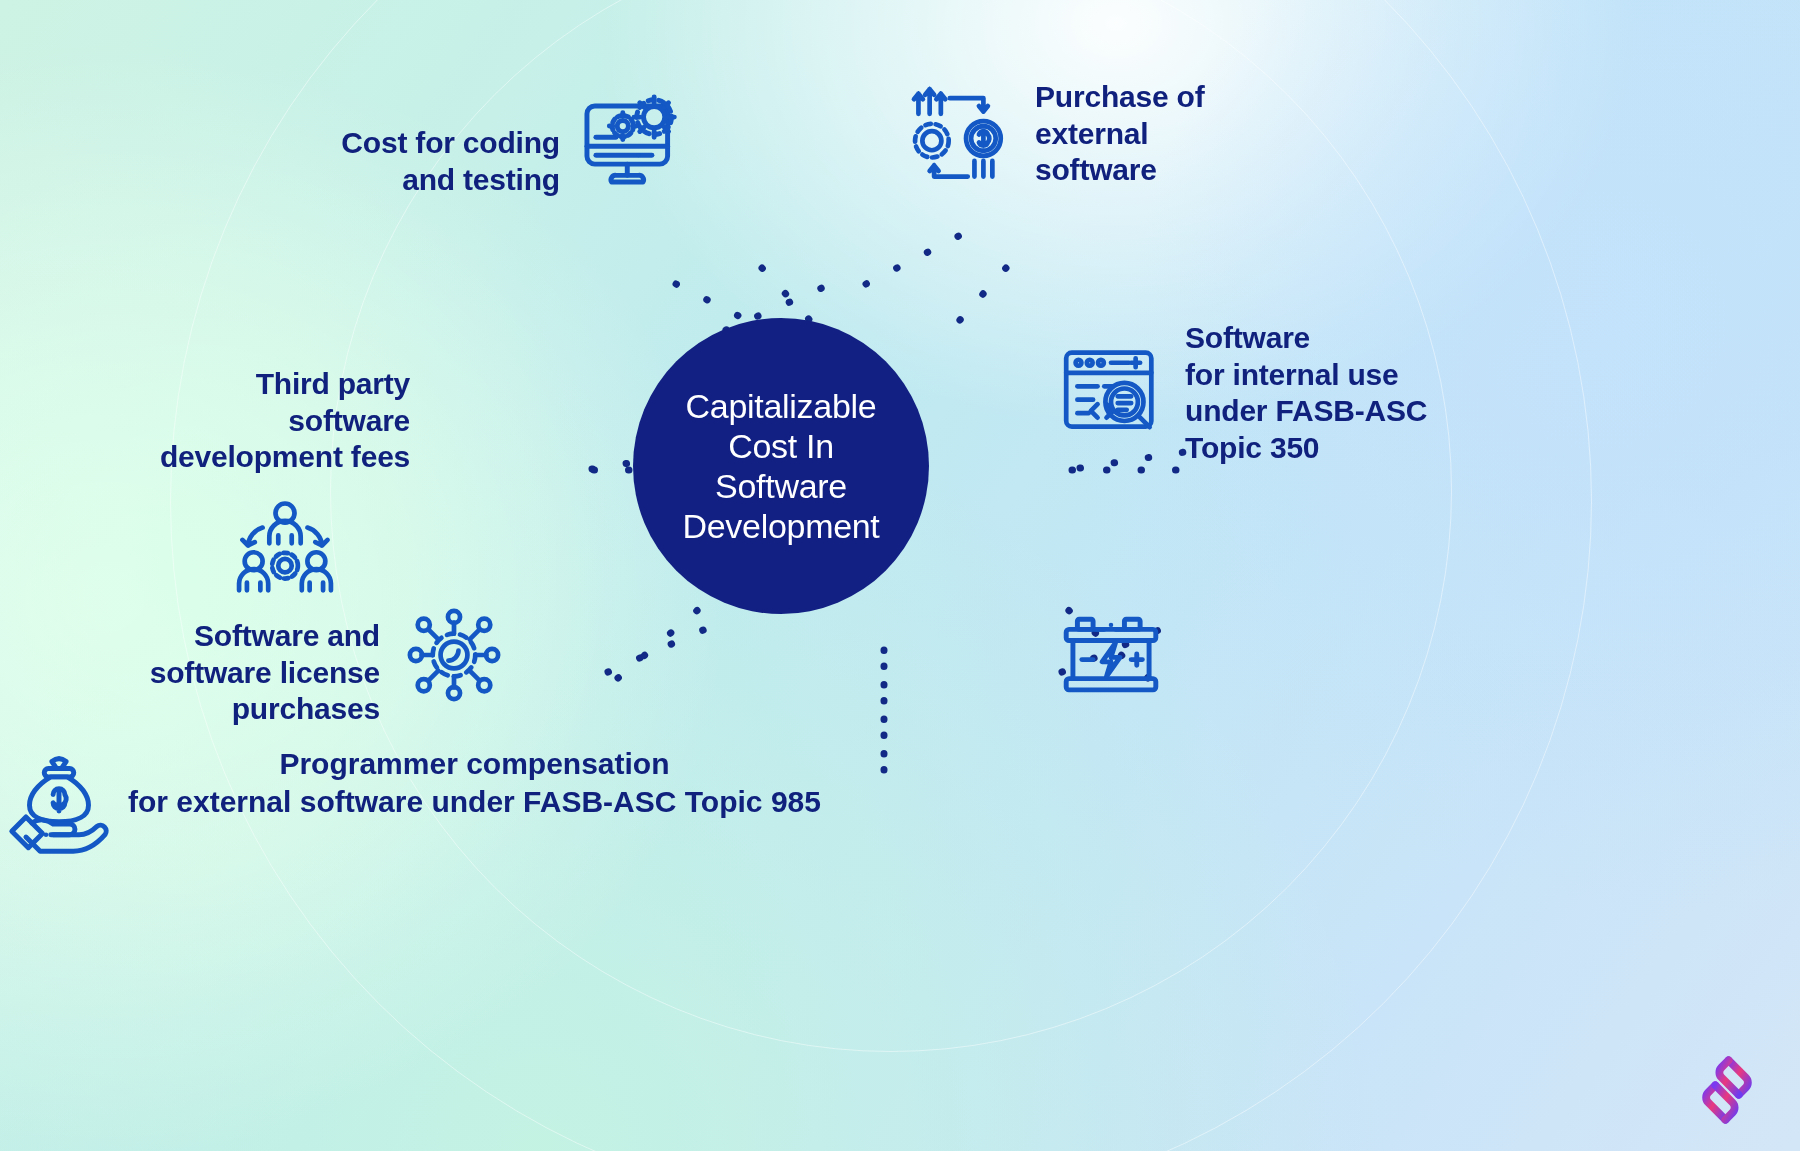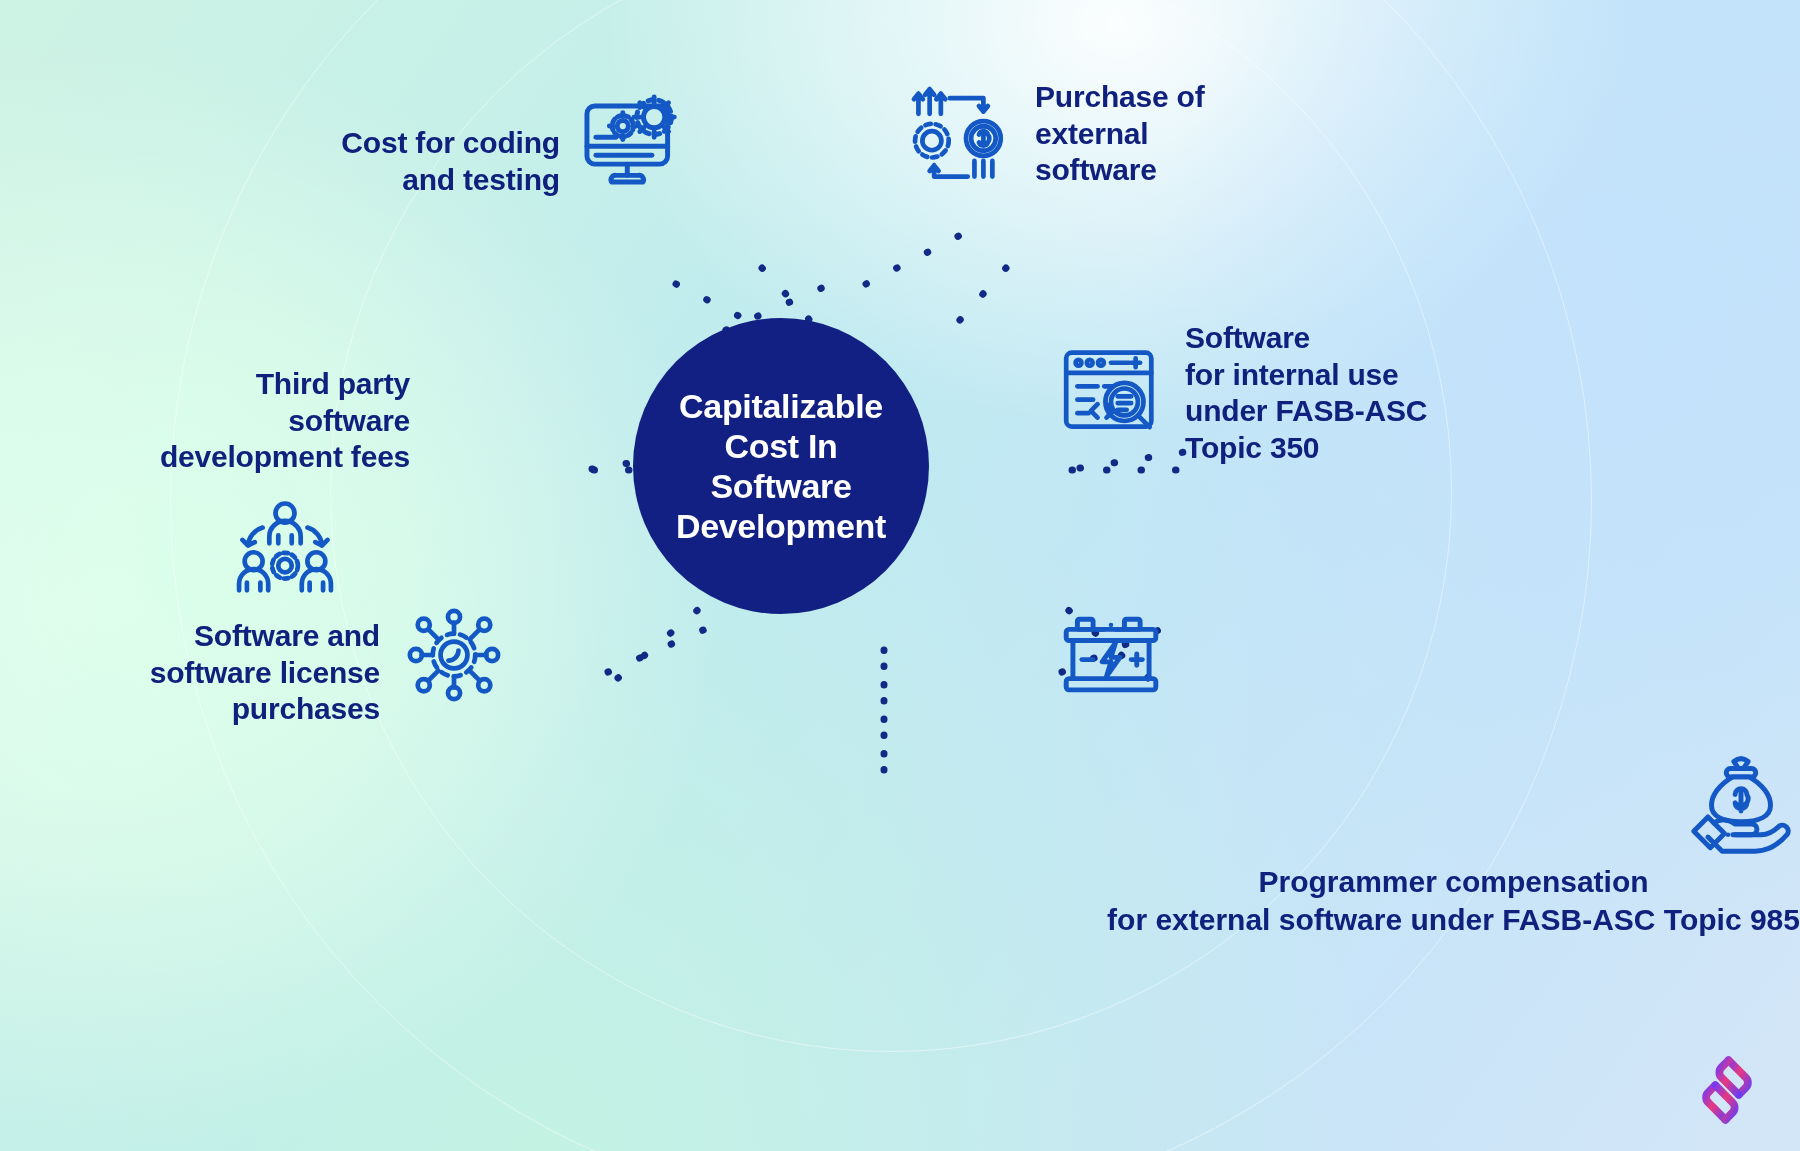--- a/index.html
+++ b/index.html
@@ -71,21 +71,21 @@
     height: 296px;
     border-radius: 50%;
     background: #112082;
     display: flex;
     align-items: center;
     justify-content: center;
     box-shadow: 0 0 0 0 rgba(0,0,0,0);
   }
   #hub .hub-text {
     color: #ffffff;
-    font-weight: 700;
+    font-weight: 400;
     font-size: 34px;
     line-height: 1.18;
     text-align: center;
     white-space: pre-line;
     letter-spacing: -0.3px;
   }
 
   .connector {
     position: absolute;
     pointer-events: none;
@@ -99,23 +99,23 @@
     height: 78px;
   }
 
   
   #bottom-node {
     position: absolute;
     left: 0;
     right: 0;
     top: 745px;
     display: flex;
-    flex-direction: column;
-    align-items: flex-end;
-    gap: 0;
+    flex-direction: row;
+    align-items: flex-start;
+    gap: 10px;
   }
   #bottom-node .txt {
     color: #10217d;
     font-weight: 700;
     font-size: 30px;
     line-height: 1.25;
     text-align: center;
     white-space: pre-line;
   }
 </style>

